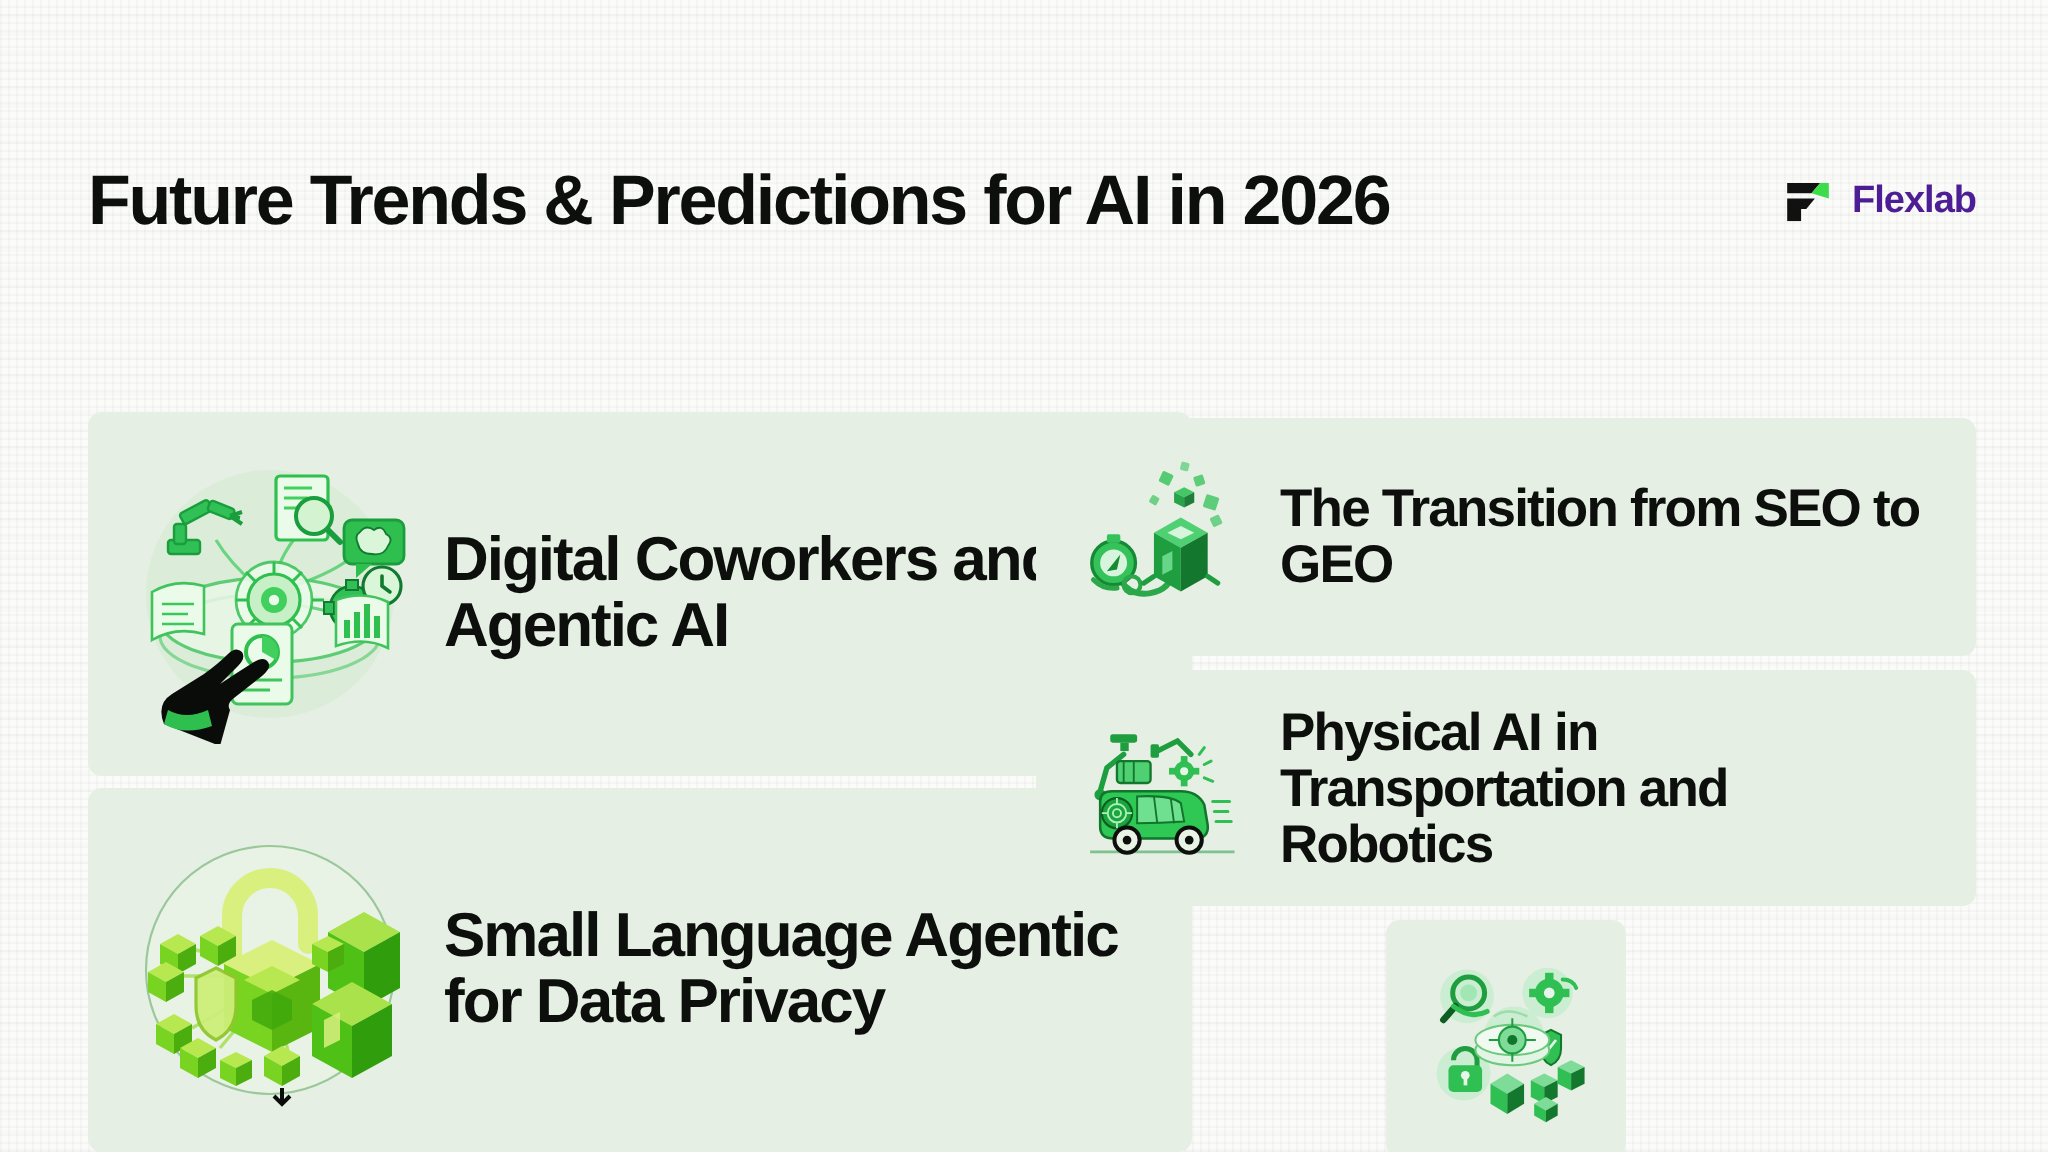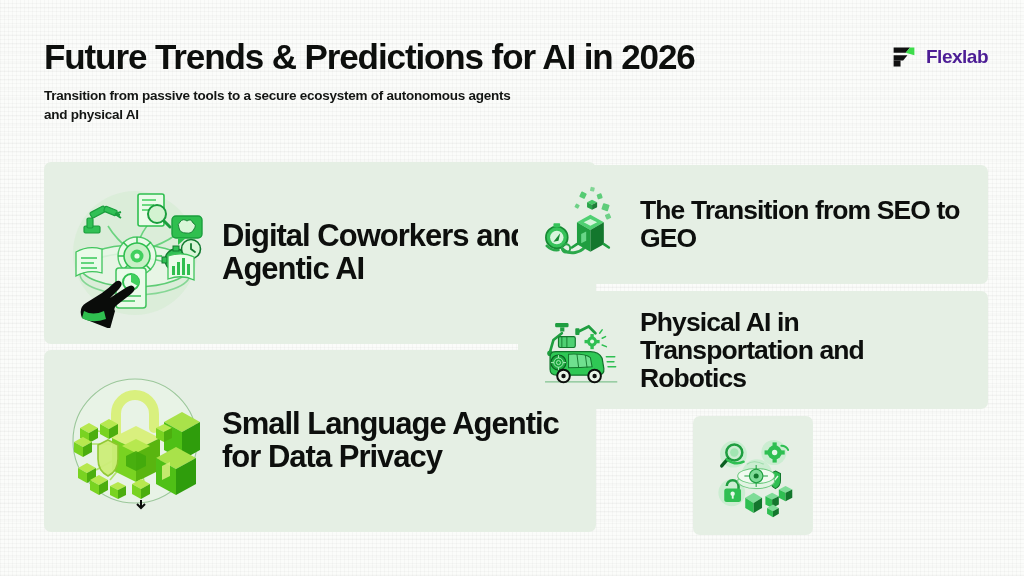--- a/index.html
+++ b/index.html
@@ -12,21 +12,21 @@
   }
   
   .bg-texture{
     position:absolute;inset:0;
     background-image:
       repeating-linear-gradient(0deg, rgba(0,0,0,0.022) 0px, rgba(0,0,0,0.022) 1px, rgba(0,0,0,0) 1px, rgba(0,0,0,0) 4px),
       repeating-linear-gradient(90deg, rgba(0,0,0,0.022) 0px, rgba(0,0,0,0.022) 1px, rgba(0,0,0,0) 1px, rgba(0,0,0,0) 4px),
       repeating-linear-gradient(0deg, rgba(0,0,0,0.012) 0px, rgba(0,0,0,0.012) 2px, rgba(0,0,0,0) 2px, rgba(0,0,0,0) 9px);
     pointer-events:none;z-index:0;
   }
-  .stage{position:absolute;inset:0;z-index:1;}
+  .stage{position:absolute;inset:0;z-index:1;margin-top:44px;}
 
   
   .header{position:absolute;left:44px;top:38px;right:36px;height:100px;}
   .page-title{
     font-size:35px;line-height:1.06;font-weight:700;color:#0d0f0d;
     letter-spacing:-1.1px;margin:0;white-space:nowrap;
   }
   .page-subtitle{
     margin:12px 0 0 0;font-size:13.5px;line-height:1.38;font-weight:700;
     color:#131513;letter-spacing:-0.25px;max-width:470px;
@@ -64,21 +64,20 @@
 </style>
 </head>
 <body>
 
 <div class="bg-texture"></div>
 
 <div class="stage">
 
   <div class="header">
     <h1 class="page-title">Future Trends &amp; Predictions for AI in 2026</h1>
-    <p class="page-subtitle">Transition from passive tools to a secure ecosystem of autonomous agents and physical AI</p>
 
     <div class="brand">
       <svg class="brand-mark" viewBox="0 0 30 30">
         <path d="M3 4 L22 4 L17 10 L3 10 Z" fill="#111111"></path>
         <path d="M22 4 L27 4 L27 13 L17 10 Z" fill="#3ddc4b"></path>
         <path d="M3 13 L19 13 L14 19 L3 19 Z" fill="#111111"></path>
         <path d="M3 19 L11 19 L11 26 L3 26 Z" fill="#111111"></path>
       </svg>
       <span class="brand-name">Flexlab</span>
     </div>

